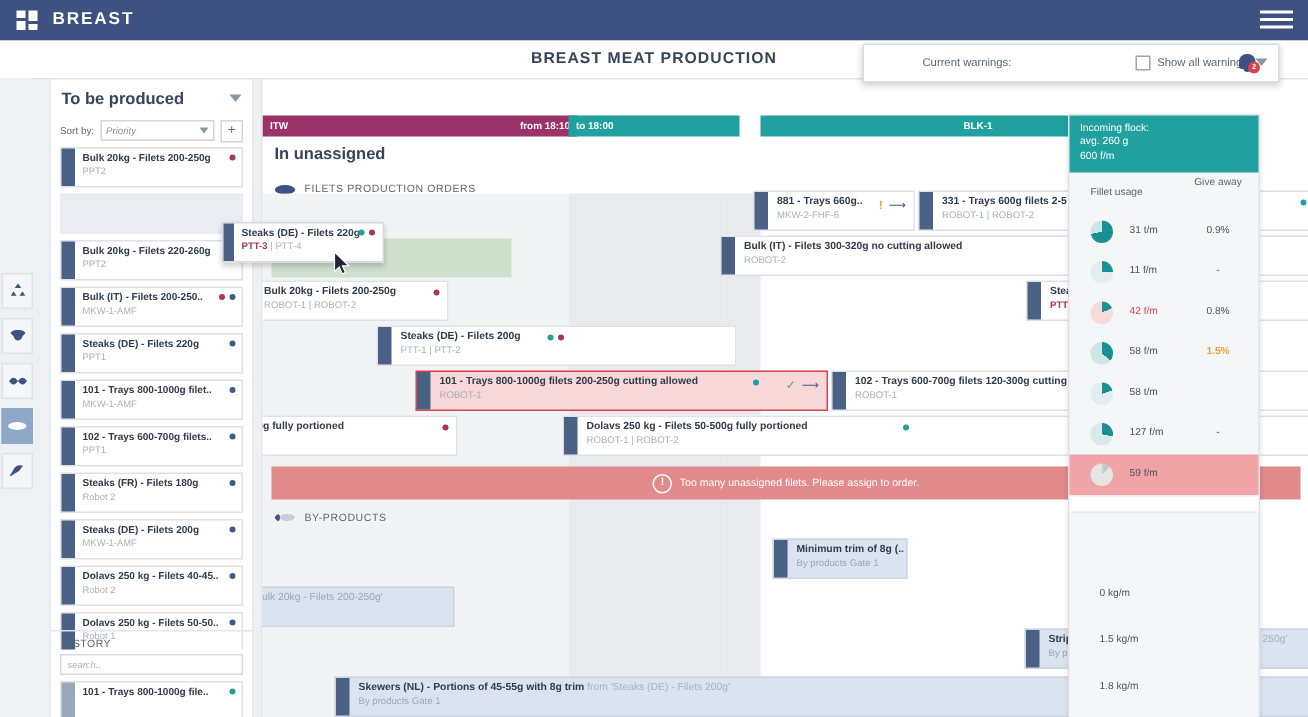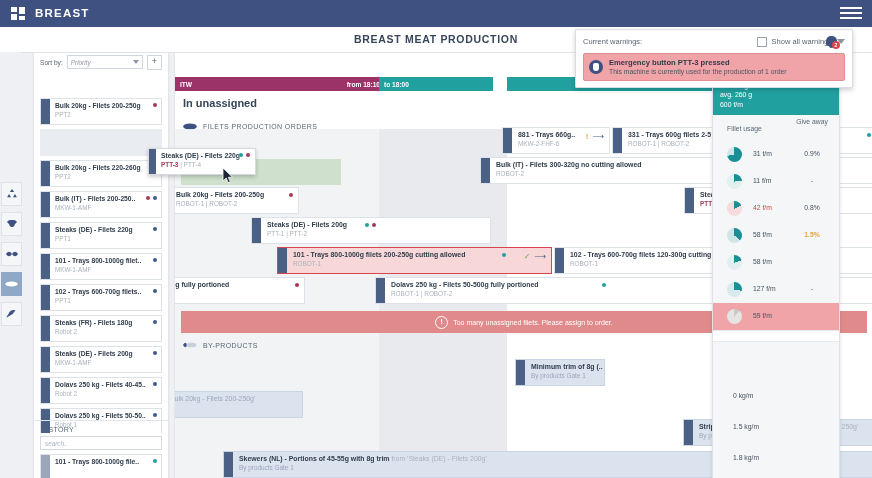--- a/index.html
+++ b/index.html
@@ -25,21 +25,21 @@
   .hamburger i:nth-child(2){top:5px;}
   .hamburger i:nth-child(3){top:10px;}
 
   
   .titlestrip{position:absolute;left:0;top:27px;width:872px;height:25px;background:#fff;border-bottom:1px solid #dfe3e9;}
   .page-title{position:absolute;left:0;top:33px;width:872px;text-align:center;font-size:10.5px;font-weight:bold;letter-spacing:.7px;color:#36455a;}
 
   
   .warnpanel{position:absolute;left:575px;top:29px;width:262px;background:#fff;border:1px solid #d8dce3;
              box-shadow:0 2px 5px rgba(0,0,0,.18);z-index:60;padding:5px 7px 6px 7px;border-radius:1px;}
-  .warnhead{display:flex;align-items:center;height:13px;}
+  .warnhead{display:flex;align-items:center;height:13px;margin-left:32px;}
   .warnhead .lbl{font-size:7.5px;color:#5a6775;}
   .warnhead .right{margin-left:auto;display:flex;align-items:center;gap:5px;}
   .wchk{width:8px;height:8px;border:1px solid #9aa5b1;background:#fff;display:inline-block;}
   .wlbl{font-size:7.5px;color:#5a6775;}
   .chev{width:0;height:0;border-left:4px solid transparent;border-right:4px solid transparent;border-top:5px solid #8b96a3;}
   .warnrow{margin-top:5px;background:#f0a4a7;border:1px solid #e58e92;border-radius:2px;height:26px;display:flex;align-items:center;padding-left:5px;}
   .wicon{width:14px;height:14px;border-radius:50%;background:#3e5181;position:relative;flex:0 0 14px;}
   .wicon:after{content:"";position:absolute;left:4px;top:3px;width:6px;height:8px;background:#fff;border-radius:2px 2px 3px 3px;}
   .wtexts{margin-left:6px;line-height:1.25;}
   .wt1{font-size:7.6px;font-weight:bold;color:#2f3c4c;}
@@ -183,27 +183,20 @@
 
 <div class="warnpanel">
   <div class="warnhead">
     <span class="lbl">Current warnings:</span>
     <span class="right">
       <span class="wchk"></span>
       <span class="wlbl">Show all warnings</span>
       <span class="chev"></span>
     </span>
   </div>
-  <div class="warnrow">
-    <span class="wicon"></span>
-    <span class="wtexts">
-      <div class="wt1">Emergency button PTT-3 pressed</div>
-      <div class="wt2">This machine is currently used for the production of 1 order</div>
-    </span>
-  </div>
 </div>
 <div class="bell">
   <span class="b"></span>
     <span class="c"></span>
   <span class="badge">2</span>
 </div>
 
 <div class="rail">
   <div class="ic" style="top:130px">
     <svg width="12" height="12" viewBox="0 0 12 12">
@@ -228,20 +221,24 @@
       </svg>
   </div>
   <div class="ic" style="top:250px">
     <svg width="11" height="11" viewBox="0 0 11 11">
         <path d="M9.5 1.5C7 .5 4 1.5 3 4c-.8 2-2 2.5-2.5 4.5 2-.5 2.5-1.7 4.5-2.5 2.5-1 3.5-4 4.5-4.5z" fill="#3e5181"></path>
       </svg>
   </div>
 </div>
 
 <div class="leftpanel">
+  <div class="lp-head">
+    <span class="lp-title">To be produced</span>
+    <span class="chev2"></span>
+  </div>
   <div class="lp-sort">
     <span class="lbl">Sort by:</span>
     <span class="sel">
       <span>Priority</span>
       <span class="cv"></span>
     </span>
     <span class="addbtn">+</span>
   </div>
 
   <div class="lp-list">

